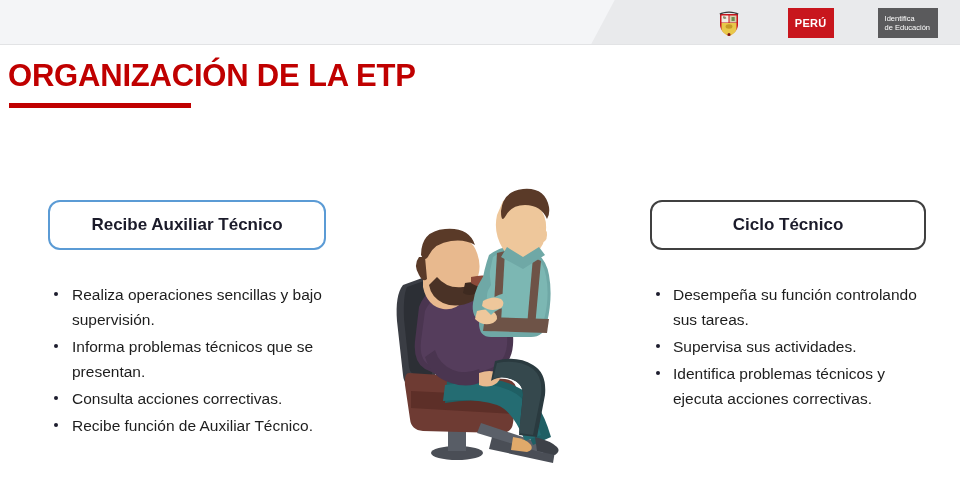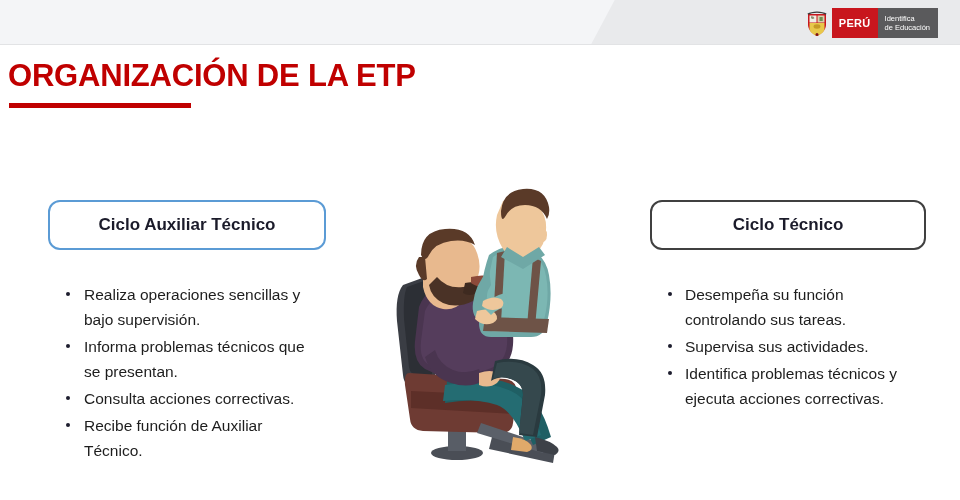--- a/index.html
+++ b/index.html
@@ -42,20 +42,21 @@
     background: #e2e3e5;
   }
 
   .gov-logo {
     position: absolute;
     right: 22px;
     top: 8px;
     height: 30px;
     display: flex;
     align-items: stretch;
+    gap: 44px;
   }
   .gov-shield {
     width: 30px;
     display: flex;
     align-items: center;
     justify-content: center;
   }
   .gov-peru {
     background: #c8161d;
     color: #ffffff;
@@ -117,21 +118,21 @@
   .pill-blue   { border: 2px solid #5b9bd5; }
   .pill-orange { border: 2px solid #404040; }
   .pill-label {
     font-size: 17px;
     font-weight: bold;
     color: #1b1b2a;
   }
 
   .bullets {
     list-style: none;
-    margin: 12px;
+    margin: 0;
     padding: 0;
     margin-top: 32px;
   }
   .bullets li {
     position: relative;
     padding-left: 24px;
     font-size: 15.5px;
     line-height: 25px;
     color: #1d1d1d;
     margin-bottom: 2px;
@@ -184,21 +185,21 @@
     <span>Identifica</span>
     <span>de Educación</span>
   </div>
 </div>
 
 <div class="page-title">ORGANIZACIÓN DE LA ETP</div>
 <div class="title-underline"></div>
 
 <div class="col col-left">
   <div class="pill pill-blue">
-    <span class="pill-label">Ciclo Auxiliar Técnico</span>
+    <span class="pill-label">Recibe Auxiliar Técnico</span>
   </div>
   <ul class="bullets">
     <li>Realiza operaciones sencillas y bajo supervisión.</li>
     <li>Informa problemas técnicos que se presentan.</li>
     <li>Consulta acciones correctivas.</li>
     <li>Recibe función de Auxiliar Técnico.</li>
   </ul>
 </div>
 
 <div class="col col-right">

